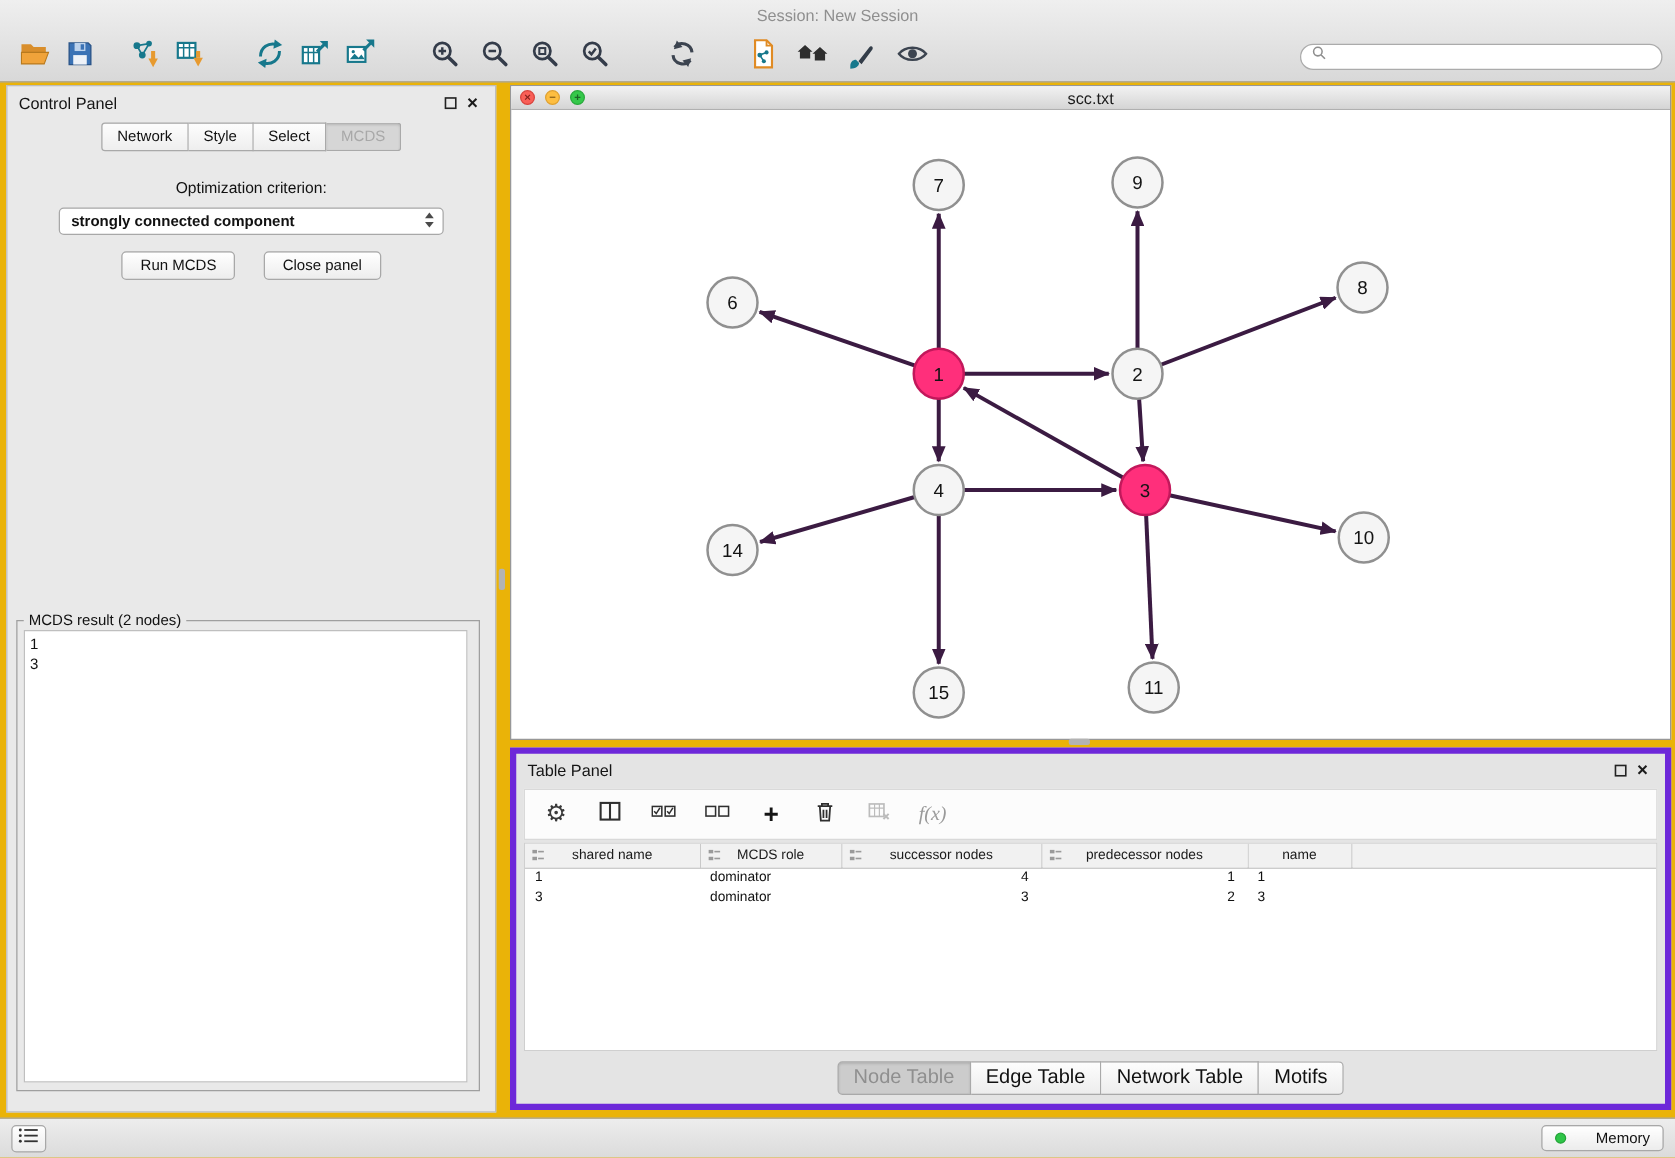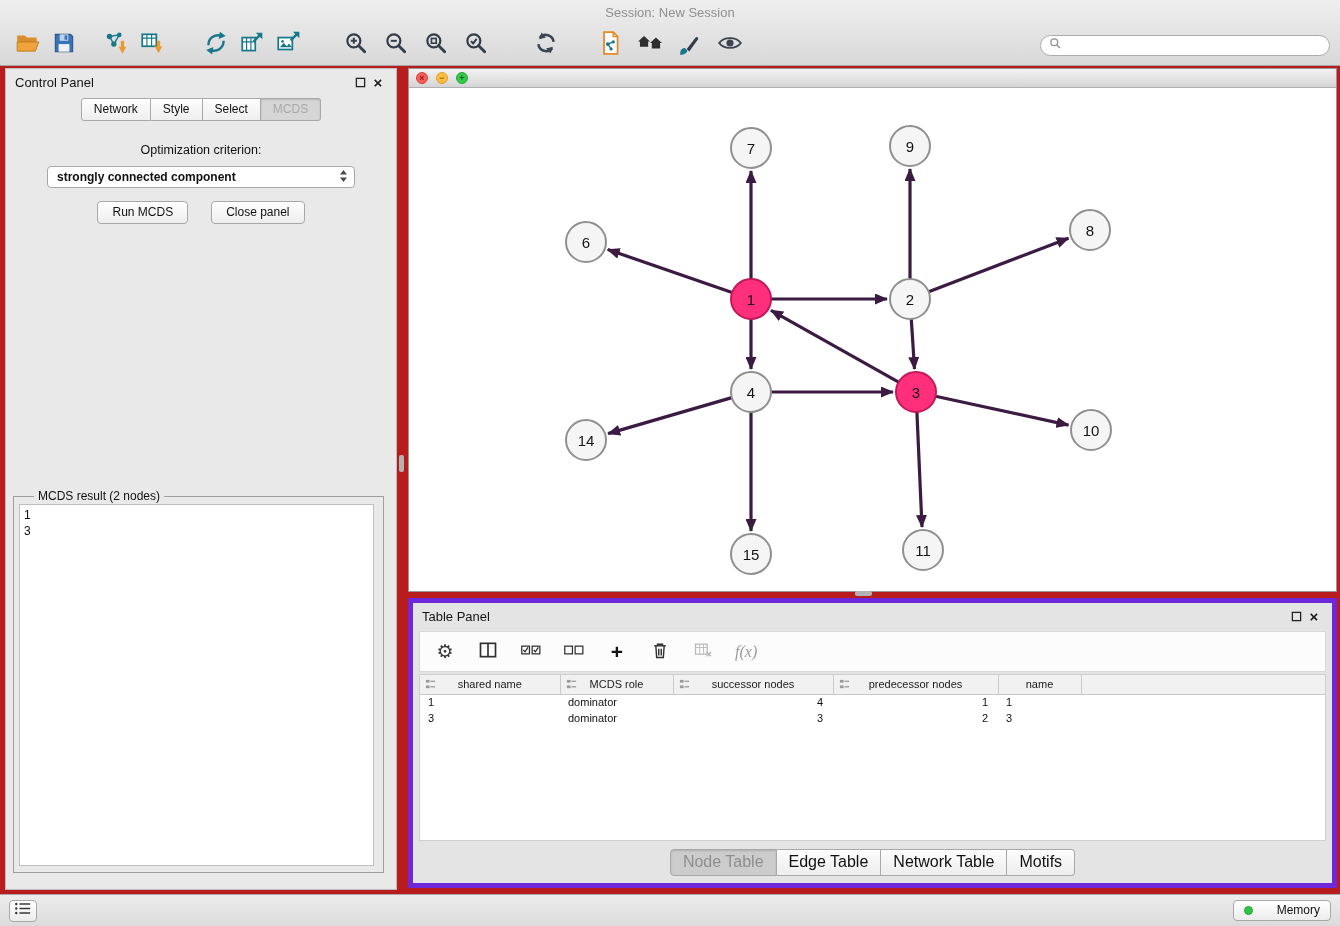--- a/index.html
+++ b/index.html
@@ -1,17 +1,17 @@
 <!DOCTYPE html>
 <html><head>
 <meta charset="utf-8">
 <style>
   * { margin:0; padding:0; box-sizing:border-box; font-family:"Liberation Sans", sans-serif; }
   html,body { width:1340px; height:926px; background:#d2d2d2; overflow:hidden; }
-  .app { position:relative; width:1340px; height:926px; background:#b91c1c; overflow:hidden;padding-left:40px; }
+  .app { position:relative; width:1340px; height:926px; background:#eab308; overflow:hidden;padding-left:40px; }
 
   
   .chrome { position:absolute; top:0; left:0; right:0; height:66px;
             background:linear-gradient(#efefef,#d8d8d8); border-bottom:1px solid #a5a5a5; }
   .titlebar { height:26px; text-align:center; line-height:26px; font-size:13px; color:#8f8f8f; }
   .toolbar { display:flex; align-items:center; height:38px; padding:0 10px; }
   .tbtn { width:36px; height:32px; display:flex; align-items:center; justify-content:center; border-radius:4px; }
   .tbtn.w { width:40px; }
   .tbtn svg { width:26px; height:26px; }
   .sp16{width:16px} .sp28{width:28px} .sp30{width:30px} .sp24{width:24px}
@@ -33,21 +33,21 @@
   .tab:last-child { border-radius:0 3px 3px 0; }
   .tab.active { background:#d6d6d6; color:#a8a8a8; box-shadow:inset 0 1px 2px rgba(0,0,0,.15); }
   .opt-label { margin-top:22px; text-align:center; font-size:12.5px; color:#111; }
   .combo { width:308px; height:22px; margin:9px auto 0; background:#fff; border:1px solid #a8a8a8;
            border-radius:4px; display:flex; align-items:center; padding:0 6px 0 9px; font-size:12px; color:#111;font-weight:bold; }
   .combo .grow { flex:1; }
   .btn-row { display:flex; justify-content:center; gap:23px; margin-top:13px; }
   .btn { font-size:12px; padding:3px 14px 4px; background:linear-gradient(#ffffff,#ededed);
          border:1px solid #a8a8a8; border-radius:4px; color:#111; }
   .groupbox { position:absolute; left:7px; right:12px; top:427px; bottom:16px; border:1px solid #9f9f9f; }
-  .groupbox .legend { position:absolute; top:-8px; left:20px; background:#e9e9e9; padding:0 4px;
+  .groupbox .legend { position:absolute; top:-8px; left:5px; background:#e9e9e9; padding:0 4px;
                       font-size:12px; color:#111; }
   .mcds-list { position:absolute; left:5px; right:9px; top:7px; bottom:6px; background:#fff;
                border:1px solid #bfbfbf; overflow:hidden; font-size:12px; padding:2px 0 0 4px; }
   .mcds-item { line-height:16px; color:#111; }
 
   
   .network-window { position:absolute; left:408px; top:68px; width:929px; height:524px;
                     background:#fff; border:1px solid #979797; }
   .net-titlebar { position:relative; height:19px; background:linear-gradient(#f2f2f2,#d5d5d5);
                   border-bottom:1px solid #b0b0b0; display:flex; align-items:center; }
@@ -330,20 +330,21 @@
       <span class="legend">MCDS result (2 nodes)</span>
       <div class="mcds-list">
           <div class="mcds-item">1</div>
           <div class="mcds-item">3</div>
         </div>
     </div>
   </div>
 
   <div class="network-window">
     <div class="net-titlebar">
+      <div class="net-title">scc.txt</div>
       <div class="traffic">
         <span class="light red">×</span>
         <span class="light yellow">−</span>
         <span class="light green">+</span>
       </div>
     </div>
     <svg class="graph" viewBox="0 0 927 503">
       <defs>
         <marker id="arrowhead" viewBox="0 0 13 11" refX="12" refY="5.5" markerWidth="13" markerHeight="11" orient="auto" markerUnits="userSpaceOnUse">
           <path id="arrow-path" d="M0 0 L13 5.5 L0 11 Z" fill="#3b1b42"></path>

